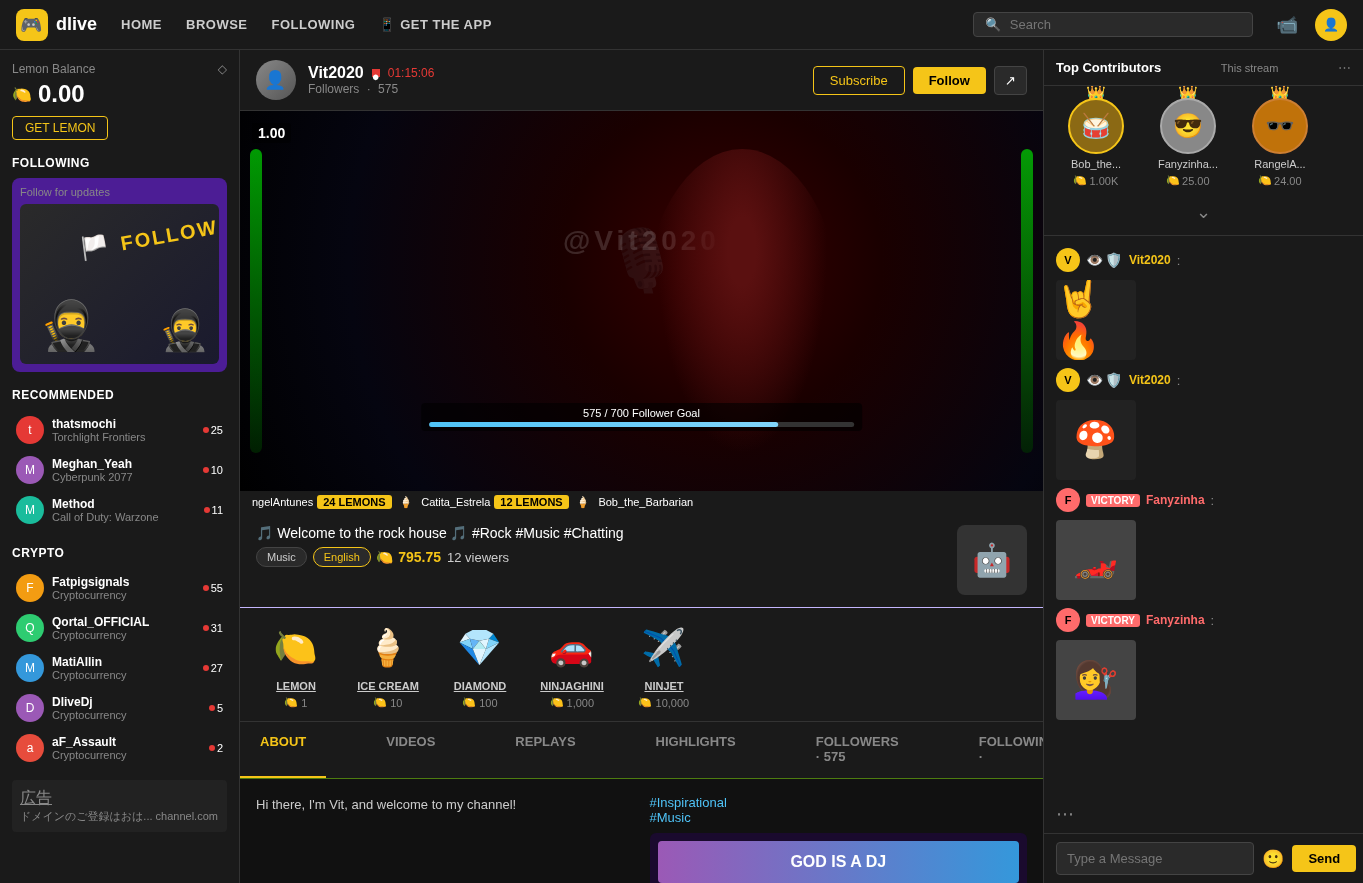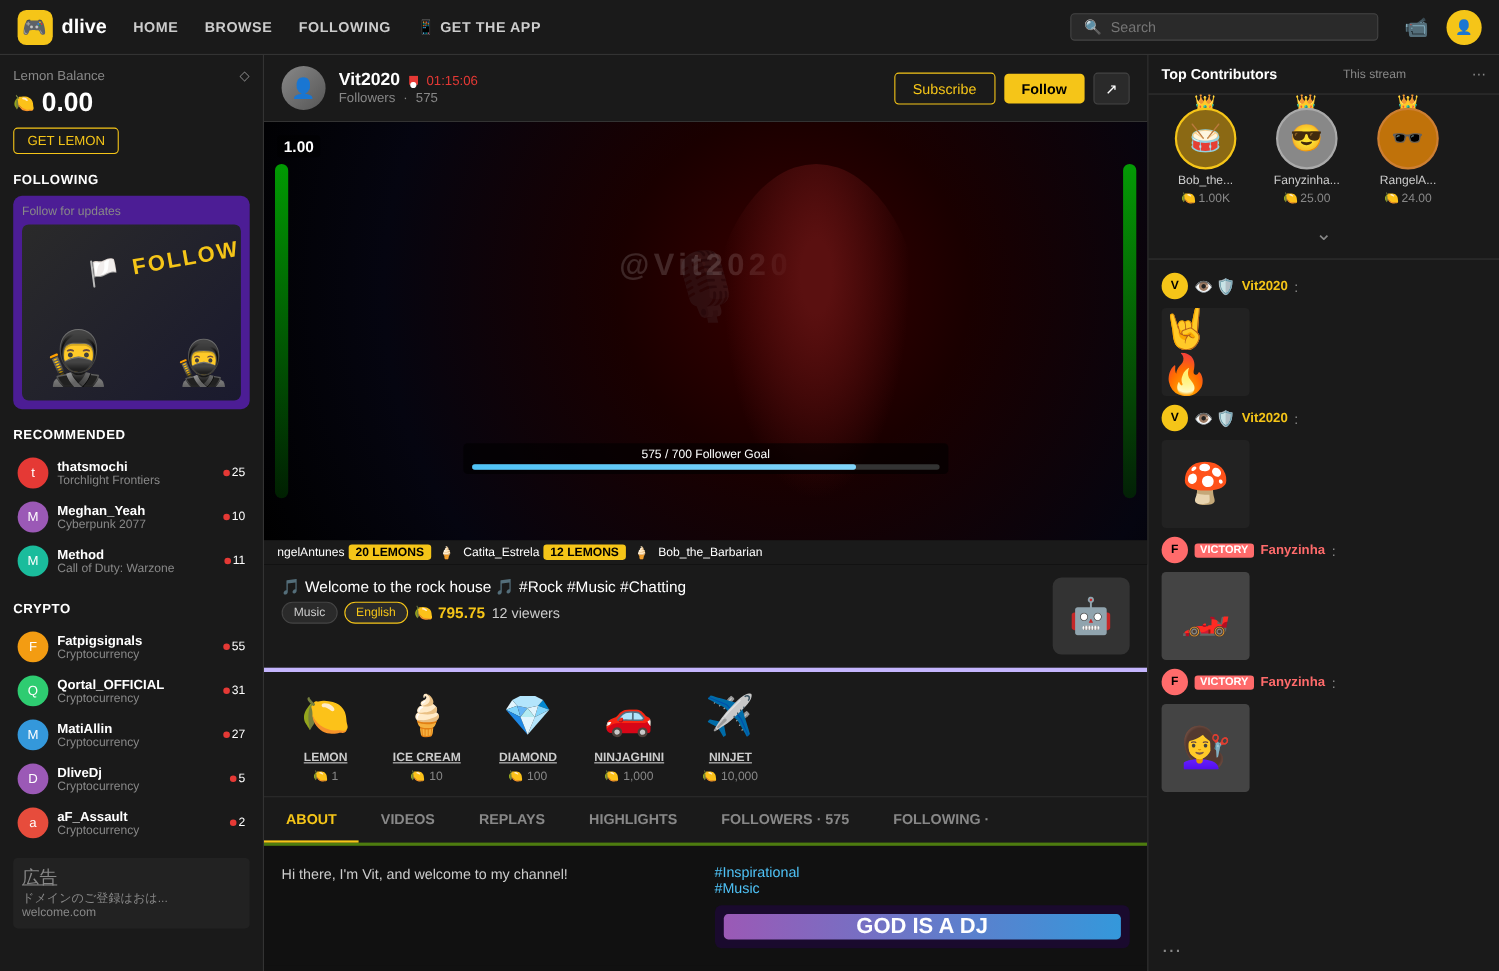--- a/index.html
+++ b/index.html
@@ -66,39 +66,39 @@
     
     
     .video-container { position: relative; width: 100%; background: #000; }
     .video-overlay-text { position: absolute; top: 12px; left: 12px; font-size: 14px; color: #fff; font-weight: 700; background: rgba(0,0,0,0.5); padding: 2px 6px; border-radius: 3px; }
     .video-watermark { position: absolute; top: 30%; left: 50%; transform: translateX(-50%); font-size: 28px; font-weight: 900; color: rgba(255,255,255,0.15); letter-spacing: 4px; }
     .donation-bar { display: flex; align-items: center; padding: 4px 12px; background: #1a1a1a; gap: 8px; font-size: 11px; overflow: hidden; }
     .donation-item { display: flex; align-items: center; gap: 4px; white-space: nowrap; }
     .donation-amount { background: #f5c518; color: #000; padding: 1px 6px; border-radius: 3px; font-weight: 700; font-size: 11px; }
     
     
-    .stream-info { padding: 12px 16px; background: #1a1a1a; border-bottom: 4px solid #c4b5fd; }
+    .stream-info { padding: 12px 16px; background: #1a1a1a; border-bottom: 1px solid #c4b5fd; }
     .stream-title { font-size: 14px; margin-bottom: 6px; }
     .stream-tags { display: flex; gap: 6px; align-items: center; }
     .tag-btn { background: #2a2a2a; border: 1px solid #444; color: #ccc; padding: 3px 10px; border-radius: 12px; font-size: 11px; cursor: pointer; }
     .tag-btn.active { border-color: #f5c518; color: #f5c518; }
     .lemon-stat { color: #f5c518; font-weight: 700; font-size: 14px; }
     .viewers-stat { color: #ccc; }
     .stream-mascot { float: right; width: 70px; height: 70px; background: #333; border-radius: 8px; display: flex; align-items: center; justify-content: center; font-size: 32px; }
 
     
     .gifts-row { display: flex; gap: 12px; padding: 12px 16px; background: #1a1a1a; border-bottom: 1px solid #333; overflow-x: auto; }
     .gift-item { display: flex; flex-direction: column; align-items: center; gap: 4px; cursor: pointer; min-width: 80px; }
     .gift-icon { width: 56px; height: 56px; display: flex; align-items: center; justify-content: center; font-size: 36px; }
     .gift-name { font-size: 11px; color: #ccc; font-weight: 600; text-decoration: underline; }
     .gift-price { font-size: 11px; color: #888; display: flex; align-items: center; gap: 3px; }
     .gift-coin { color: #f5c518; }
 
     
-    .tabs { display: flex; border-bottom: 3px solid #4d7c0f; background: #1a1a1a; }
+    .tabs { display: flex; border-bottom: 1px solid #4d7c0f; background: #1a1a1a; gap: 40px; }
     .tab { padding: 12px 20px; font-size: 13px; font-weight: 600; cursor: pointer; color: #888; border-bottom: 2px solid transparent; }
     .tab.active { color: #f5c518; border-bottom-color: #f5c518; }
     
     
     .about-section { display: grid; grid-template-columns: 1fr 1fr; gap: 16px; padding: 16px; background: #111; }
     .about-bio { font-size: 13px; line-height: 1.6; color: #ccc; }
     .about-tags { font-size: 13px; color: #888; }
     
     
     .right-sidebar { width: 320px; min-width: 320px; background: #1a1a1a; display: flex; flex-direction: column; border-left: 1px solid #333; }
@@ -305,21 +305,21 @@
       </div>
       <div class="streamer-count">
         <div class="live-dot"></div>
         2
       </div>
     </div>
   </div>
 
     <div class="ad-banner">
       <div style="font-size:16px; color:#888;text-decoration:underline;">広告</div>
-      <div style="font-size:11px;">ドメインのご登録はおは... welcome.com</div>
+      <div style="font-size:11px;">ドメインのご登録はおは... channel.com</div>
     </div>
   </div>
 
   <div class="center-content">
 
     <div class="stream-header">
       <div class="streamer-avatar-large" style="background: linear-gradient(135deg, #888, #555); display:flex; align-items:center; justify-content:center;">
         <span style="font-size:18px;">👤</span>
       </div>
       <div class="stream-meta">
@@ -357,21 +357,21 @@
           <div style="text-align:center;font-size:11px;margin-bottom:3px;">575 / 700 Follower Goal</div>
           <div style="height:5px;background:#333;border-radius:3px;">
             <div style="height:5px;background:linear-gradient(90deg,#4fc3f7,#81d4fa);border-radius:3px;width:82%;"></div>
           </div>
         </div>
       </div>
 
       <div class="donation-bar">
         <div class="donation-item">
           <span>ngelAntunes</span>
-          <span class="donation-amount">20 LEMONS</span>
+          <span class="donation-amount">24 LEMONS</span>
         </div>
         <span style="color:#555;">🍦</span>
         <div class="donation-item">
           <span>Catita_Estrela</span>
           <span class="donation-amount">12 LEMONS</span>
         </div>
         <span style="color:#555;">🍦</span>
         <div class="donation-item">
           <span>Bob_the_Barbarian</span>
         </div>
@@ -454,21 +454,21 @@
     <div class="tab">FOLLOWING ·</div>
   </div>
 
     <div class="about-section">
       <div class="about-bio">Hi there, I'm Vit, and welcome to my channel!</div>
       <div class="about-tags">
         <div style="color:#4fc3f7;">#Inspirational</div>
         <div style="color:#4fc3f7;">#Music</div>
 
         <div style="margin-top:8px; background:#1a0a2e; border-radius:6px; padding:8px; text-align:center;">
-          <div style="font-size:20px; font-weight:900; color:#fff; background: linear-gradient(90deg, #9b59b6, #3498db); border-radius: 4px;">GOD IS A DJ</div>
+          <div style="font-size:16px; font-weight:900; color:#fff; background: linear-gradient(90deg, #9b59b6, #3498db); padding: 12px; border-radius: 4px;">GOD IS A DJ</div>
         </div>
       </div>
     </div>
 
   </div>
 
   <div class="right-sidebar">
     <div class="right-sidebar-header">
       <span class="contrib-title">Top Contributors</span>
       <span class="stream-label">This stream</span>
@@ -585,15 +585,20 @@
 
       <div class="chat-image" style="background:#444; font-size:36px;">
         💇‍♀️
       </div>
     </div>
   </div>
 
     <div class="chat-bottom-row">
       <button class="chat-options-btn">⋯</button>
     </div>
+    <div class="chat-input-area">
+      <input class="chat-input" type="text" placeholder="Type a Message" style="">
+      <button class="chat-emoji-btn">🙂</button>
+      <button class="send-btn">Send</button>
+    </div>
   </div>
 
 </div>
 
 </body></html>

